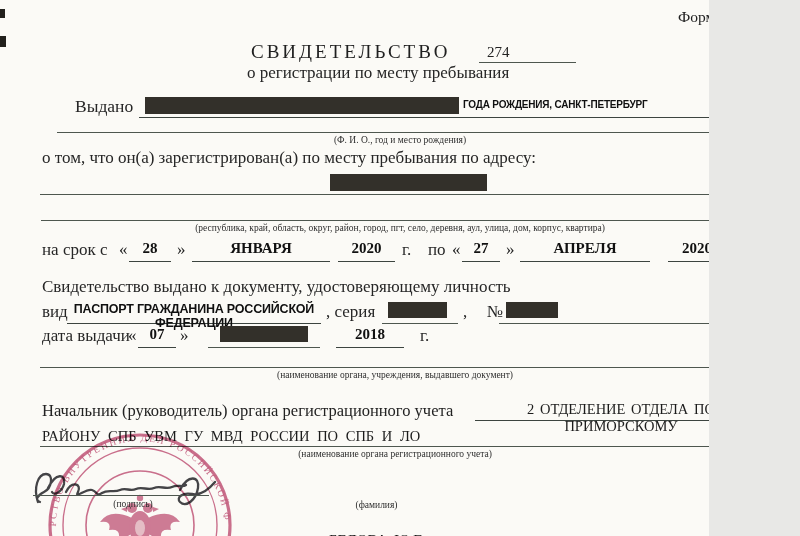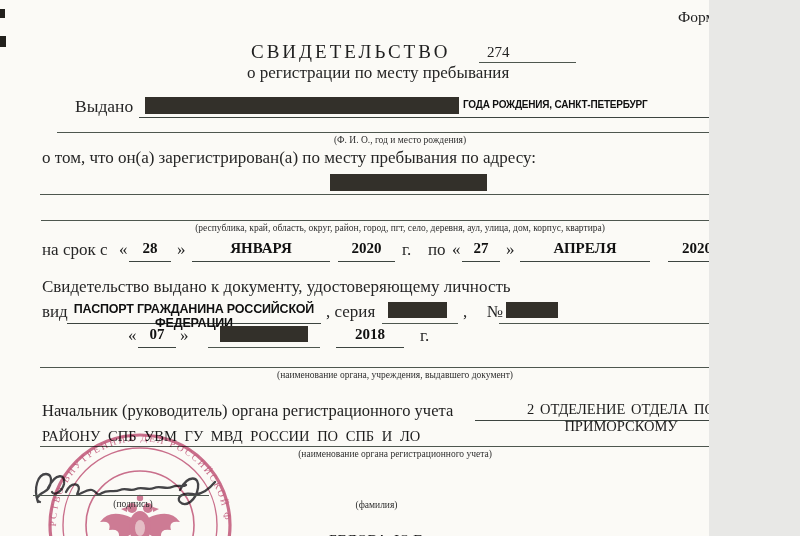--- a/index.html
+++ b/index.html
@@ -71,20 +71,21 @@
   <div class="abs ser17" style="left:42px;top:302px;">вид</div>
   <div class="ucell fillb" style="left:67px;top:302px;width:254px;height:21px;font-size:12.5px;">ПАСПОРТ ГРАЖДАНИНА РОССИЙСКОЙ ФЕДЕРАЦИИ</div>
   <div class="abs ser17" style="left:326px;top:302px;">, серия</div>
   <div class="line" style="left:382px;top:323px;width:76px;border-top-width:1.5px;"></div>
   <div class="redact" style="left:388px;top:302px;width:59px;height:16px;"></div>
   <div class="abs ser17" style="left:463px;top:302px;">,</div>
   <div class="abs ser17" style="left:487px;top:302px;">№</div>
   <div class="line" style="left:499px;top:323px;width:258px;border-top-width:1.5px;"></div>
   <div class="redact" style="left:506px;top:302px;width:52px;height:16px;"></div>
 
+  <div class="abs ser17" style="left:42px;top:326px;">дата выдачи</div>
   <div class="abs ser17" style="left:128px;top:326px;">«</div>
   <div class="ucell" style="left:138px;top:326px;width:38px;height:21px;">07</div>
   <div class="abs ser17" style="left:180px;top:326px;">»</div>
   <div class="line" style="left:208px;top:347px;width:112px;border-top-width:1.5px;"></div>
   <div class="redact" style="left:220px;top:326px;width:88px;height:16px;"></div>
   <div class="ucell" style="left:336px;top:326px;width:68px;height:21px;">2018</div>
   <div class="abs ser17" style="left:420px;top:326px;">г.</div>
 
   <div class="line" style="left:40px;top:367px;width:718px;border-top-width:1.5px;"></div>
   <div class="abs" style="left:42px;top:401px;font-size:16.5px;">Начальник (руководитель) органа регистрационного учета</div>

